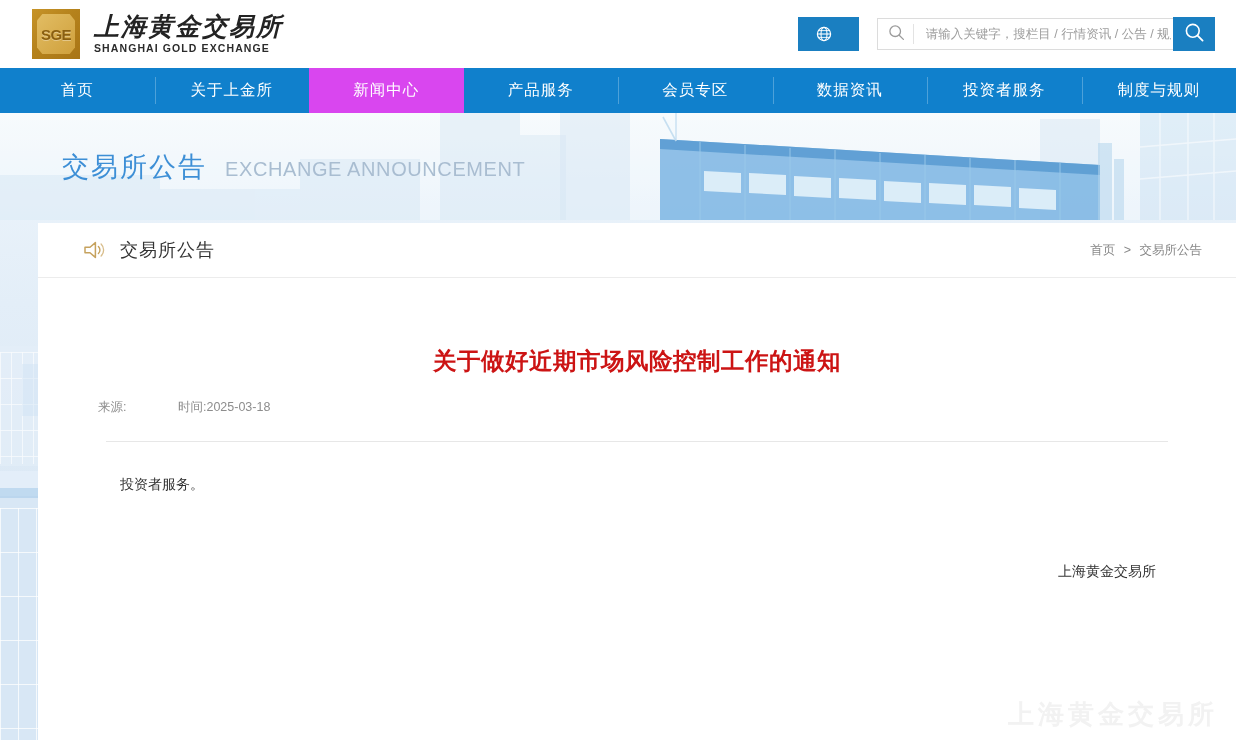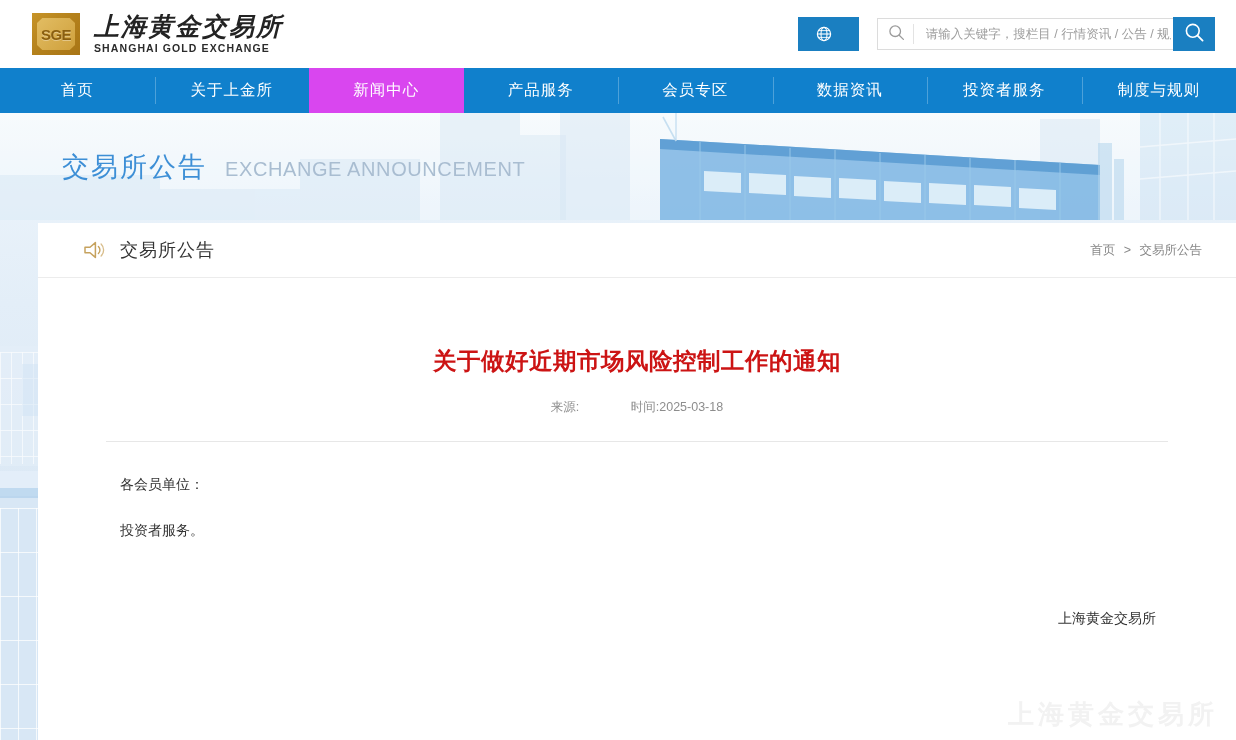--- a/index.html
+++ b/index.html
@@ -47,21 +47,21 @@
     background: #ffffff;
     display: flex;
     align-items: center;
   }
   #logo-block {
     display: flex;
     align-items: center;
     margin-left: 32px;
   }
   #logo-mark {
-    width: 48px; height: 42px;
+    width: 48px; height: 50px;
     position: relative;
     background: linear-gradient(135deg, #c79428 0%, #b5821c 45%, #a87516 100%);
     clip-path: polygon(0 0, 100% 0, 100% 100%, 0 100%);
     text-decoration: underline;
   }
   #logo-mark::before {
     content: "";
     position: absolute;
     inset: 5px;
     background: linear-gradient(135deg,#e2bd63 0%, #cfa03c 100%);
@@ -256,21 +256,20 @@
   #article-title {
     text-align: center;
     color: #cc1414;
     font-size: 23.5px;
     font-weight: 700;
     letter-spacing: .5px;
     margin-top: 68px;
     line-height: 1.3;
   }
   #article-meta {
-    text-align: center;
     margin-top: 22px;
     font-size: 12.5px;
     color: #8d8d8d;
   }
   #article-meta .src { margin-right: 48px; }
   #meta-divider {
     height: 1px;
     background: #e7e7e7;
     margin: 25px 8px 0 8px;
   }
@@ -488,21 +487,20 @@
     <h1 id="article-title">关于做好近期市场风险控制工作的通知</h1>
 
     <div id="article-meta">
       <span class="src">来源:</span>
       <span>时间:2025-03-18</span>
     </div>
 
     <div id="meta-divider"></div>
 
     <div id="article-body">
-      <p>各会员单位：</p>
       <p>投资者服务。</p>
     </div>
 
     <div id="signature">
       <div>上海黄金交易所</div>
     </div>
   </article>
 
   <div id="watermark">上海黄金交易所</div>
 </main>

